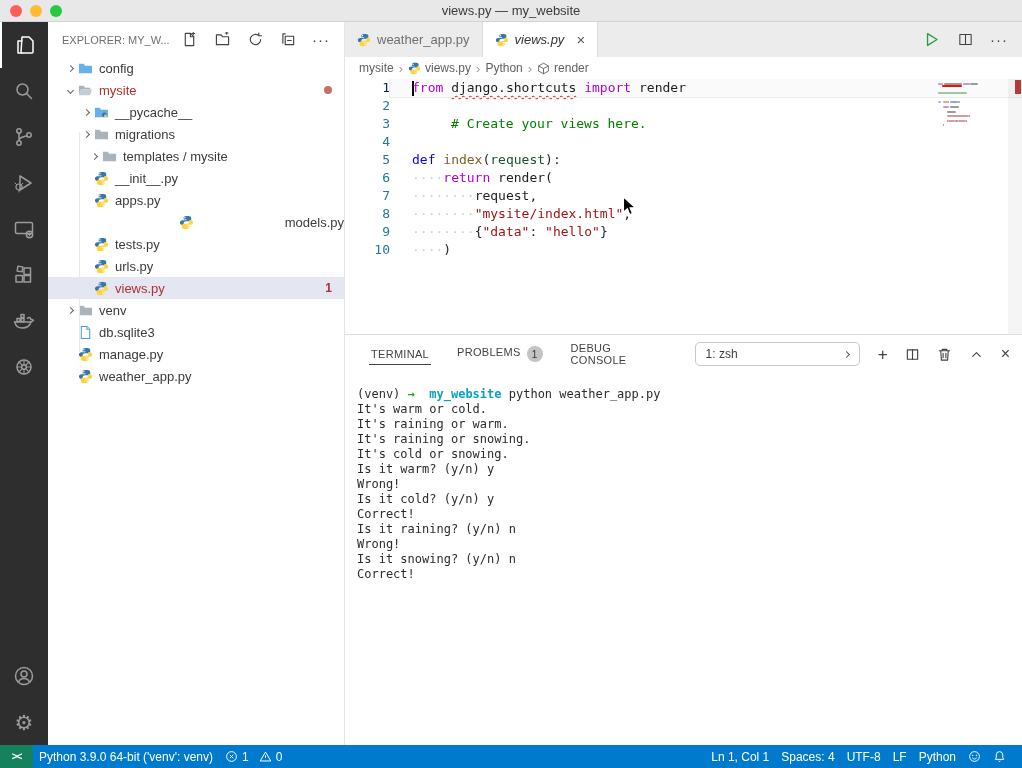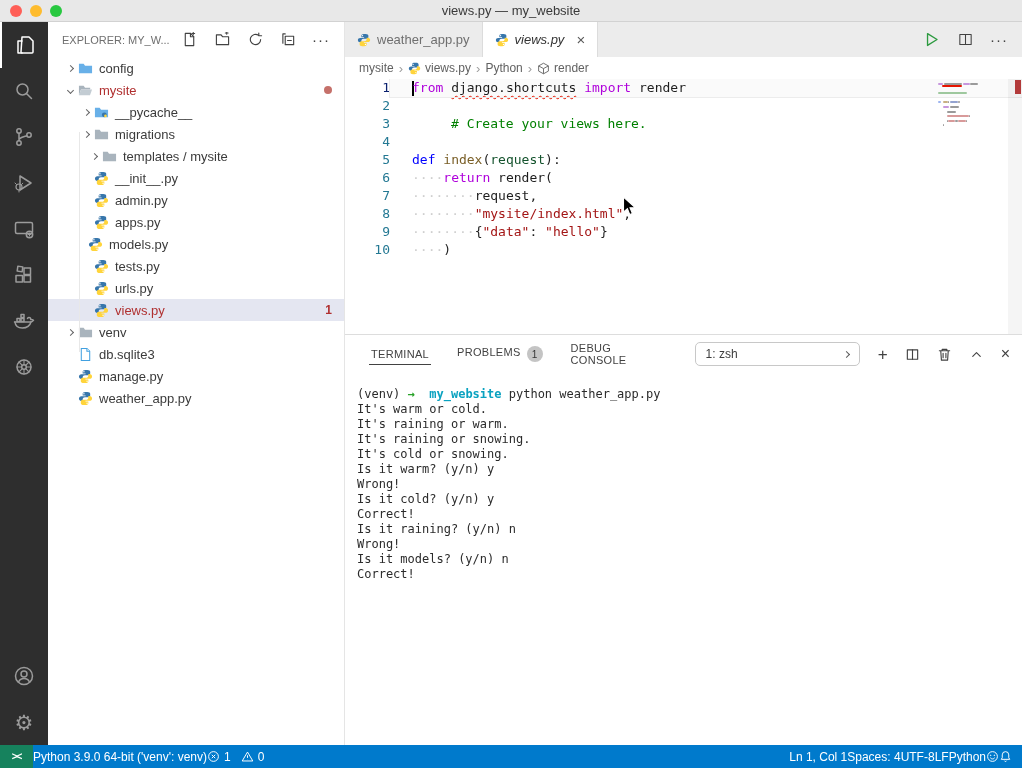--- a/index.html
+++ b/index.html
@@ -93,21 +93,21 @@
   .tline { white-space:pre; }
   .tk.g { color:#2aa32a; font-weight:bold; }
   .tk.c { color:#0aa2c0; font-weight:bold; }
   .tcursor { display:inline-block; width:7px; height:12px; border:1px solid #444; vertical-align:-2px; }
 
   
   .statusbar { position:absolute; left:0; top:745px; width:1022px; height:23px; background:#007acc; color:#fff; display:flex; align-items:center; font-size:12px; }
   .remote { width:33px; height:23px; background:#16825d; display:flex; align-items:center; justify-content:center; font-size:10px; font-weight:bold; letter-spacing:-1px; cursor:pointer; }
   #sb-left { display:flex; align-items:center; height:23px; }
   #sb-right { margin-left:auto; display:flex; align-items:center; height:23px; padding-right:10px; }
-  .sb-item { padding:0 0; height:26px; display:flex; align-items:center; gap:4px; cursor:pointer; white-space:nowrap; }
+  .sb-item { padding:0 6px; height:26px; display:flex; align-items:center; gap:4px; cursor:pointer; white-space:nowrap; }
   .sb-item svg { width:13px; height:13px; }
 
   .mousecursor { position:absolute; left:622px; top:196px; width:15px; height:21px; z-index:50; }
 </style>
 </head>
 <body>
 
 <div id="app">
   <div class="titlebar">
     <div class="lights">
@@ -325,35 +325,23 @@
         <div class="row" style="padding-left: 30px;">
           <span class="chevbox"></span>
           <span class="ficon">
             <svg viewBox="0 0 16 16">
               <path fill="#3776ab" d="M7.9 1C6 1 5 1.8 5 3v1.9h3.1v.7H3.6C2.1 5.6 1 6.6 1 8.1s1.1 2.6 2.6 2.6H5V8.9C5 7.6 6.1 6.7 7.4 6.7H11c1.1 0 2-.9 2-2V3c0-1.2-1.1-2-3.1-2z"></path>
               <path fill="#ffd43b" d="M8.1 15c1.9 0 2.9-.8 2.9-2v-1.9H7.9v-.7h4.5c1.5 0 2.6-1 2.6-2.5s-1.1-2.6-2.6-2.6H11v1.8c0 1.3-1.1 2.2-2.4 2.2H5c-1.1 0-2 .9-2 2V13c0 1.2 1.1 2 3.1 2z"></path>
               <circle fill="#fff" cx="6.3" cy="3" r=".75"></circle>
               <circle fill="#fff" cx="9.7" cy="13" r=".75"></circle>
             </svg>
           </span>
-          <span class="lbl">admin.py</span>
-        </div>
-        <div class="row" style="padding-left: 30px;">
-          <span class="chevbox"></span>
-          <span class="ficon">
-            <svg viewBox="0 0 16 16">
-              <path fill="#3776ab" d="M7.9 1C6 1 5 1.8 5 3v1.9h3.1v.7H3.6C2.1 5.6 1 6.6 1 8.1s1.1 2.6 2.6 2.6H5V8.9C5 7.6 6.1 6.7 7.4 6.7H11c1.1 0 2-.9 2-2V3c0-1.2-1.1-2-3.1-2z"></path>
-              <path fill="#ffd43b" d="M8.1 15c1.9 0 2.9-.8 2.9-2v-1.9H7.9v-.7h4.5c1.5 0 2.6-1 2.6-2.5s-1.1-2.6-2.6-2.6H11v1.8c0 1.3-1.1 2.2-2.4 2.2H5c-1.1 0-2 .9-2 2V13c0 1.2 1.1 2 3.1 2z"></path>
-              <circle fill="#fff" cx="6.3" cy="3" r=".75"></circle>
-              <circle fill="#fff" cx="9.7" cy="13" r=".75"></circle>
-            </svg>
-          </span>
           <span class="lbl">apps.py</span>
         </div>
-        <div class="row" style="padding-left: 24px;">
+        <div class="row" style="padding-left: 30px; justify-content: space-between;">
           <span class="chevbox"></span>
           <span class="ficon">
             <svg viewBox="0 0 16 16">
               <path fill="#3776ab" d="M7.9 1C6 1 5 1.8 5 3v1.9h3.1v.7H3.6C2.1 5.6 1 6.6 1 8.1s1.1 2.6 2.6 2.6H5V8.9C5 7.6 6.1 6.7 7.4 6.7H11c1.1 0 2-.9 2-2V3c0-1.2-1.1-2-3.1-2z"></path>
               <path fill="#ffd43b" d="M8.1 15c1.9 0 2.9-.8 2.9-2v-1.9H7.9v-.7h4.5c1.5 0 2.6-1 2.6-2.5s-1.1-2.6-2.6-2.6H11v1.8c0 1.3-1.1 2.2-2.4 2.2H5c-1.1 0-2 .9-2 2V13c0 1.2 1.1 2 3.1 2z"></path>
               <circle fill="#fff" cx="6.3" cy="3" r=".75"></circle>
               <circle fill="#fff" cx="9.7" cy="13" r=".75"></circle>
             </svg>
           </span>
           <span class="lbl">models.py</span>
@@ -660,21 +648,21 @@
           <div class="tline"><span class="tk ">It's warm or cold.</span></div>
           <div class="tline"><span class="tk ">It's raining or warm.</span></div>
           <div class="tline"><span class="tk ">It's raining or snowing.</span></div>
           <div class="tline"><span class="tk ">It's cold or snowing.</span></div>
           <div class="tline"><span class="tk ">Is it warm? (y/n) y</span></div>
           <div class="tline"><span class="tk ">Wrong!</span></div>
           <div class="tline"><span class="tk ">Is it cold? (y/n) y</span></div>
           <div class="tline"><span class="tk ">Correct!</span></div>
           <div class="tline"><span class="tk ">Is it raining? (y/n) n</span></div>
           <div class="tline"><span class="tk ">Wrong!</span></div>
-          <div class="tline"><span class="tk ">Is it models? (y/n) n</span></div>
+          <div class="tline"><span class="tk ">Is it snowing? (y/n) n</span></div>
           <div class="tline"><span class="tk ">Correct!</span></div>
         </div>
     </div>
   </div>
 
   <div class="statusbar">
     <div class="remote">
         <span>&gt;&lt;</span>
       </div>
     <div id="sb-left">

